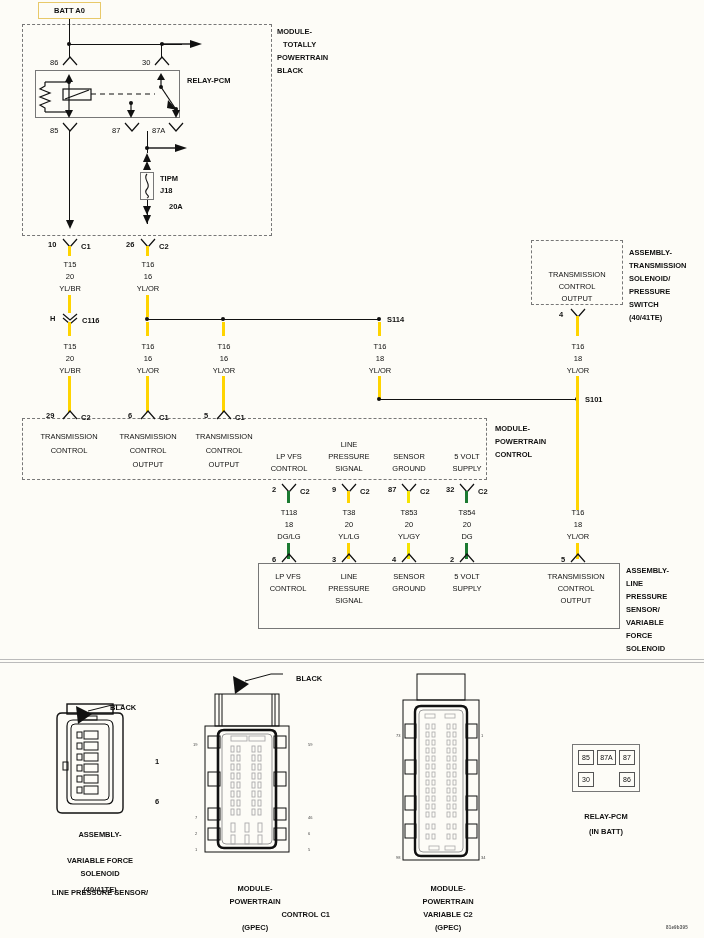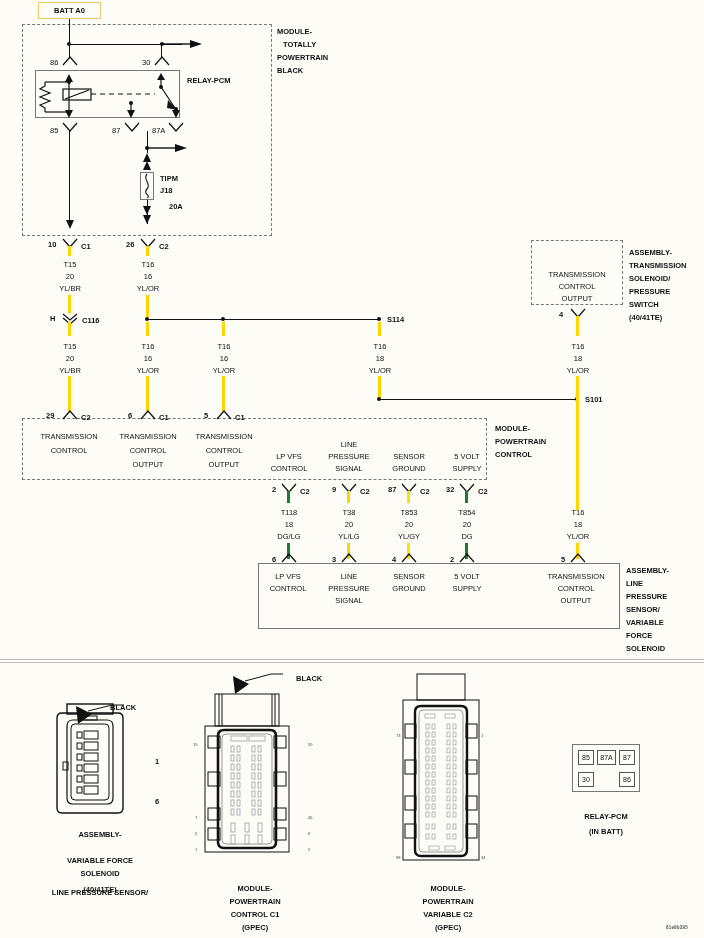--- a/index.html
+++ b/index.html
@@ -560,21 +560,21 @@
   <div class="tiny" style="left:195px;top:831px;">2</div>
   <div class="tiny" style="left:195px;top:847px;">1</div>
 
   <div class="tiny" style="left:308px;top:742px;">59</div>
   <div class="tiny" style="left:308px;top:815px;">46</div>
   <div class="tiny" style="left:308px;top:831px;">6</div>
   <div class="tiny" style="left:308px;top:847px;">5</div>
 
   <div class="lbl b c" style="left:180px;top:884px;width:150px;">MODULE-</div>
   <div class="lbl b c" style="left:180px;top:897px;width:150px;">POWERTRAIN</div>
-  <div class="lbl b c" style="left:180px;top:910px;width:150px;">CONTROL C1</div>
+  <div class="lbl b c" style="left:180px;top:910px;width:150px;text-align:right;">CONTROL C1</div>
   <div class="lbl b c" style="left:180px;top:923px;width:150px;">(GPEC)</div>
 
   <svg style="left:395px;top:672px;width:110px;height:200px;">
 
     <rect x="22" y="2" width="48" height="26" fill="none" stroke="#111" stroke-width="1"></rect>
 
     <rect x="8" y="28" width="76" height="160" fill="none" stroke="#111" stroke-width="1"></rect>
 
     <path d="M20 40 L20 178 Q20 184 26 184 L66 184 Q72 184 72 178 L72 40 Q72 34 66 34 L26 34 Q20 34 20 40 Z" fill="none" stroke="#111" stroke-width="2.4"></path>
     <path d="M24 42 L24 176 Q24 180 28 180 L64 180 Q68 180 68 176 L68 42 Q68 38 64 38 L28 38 Q24 38 24 42 Z" fill="none" stroke="#999" stroke-width="1"></path>

